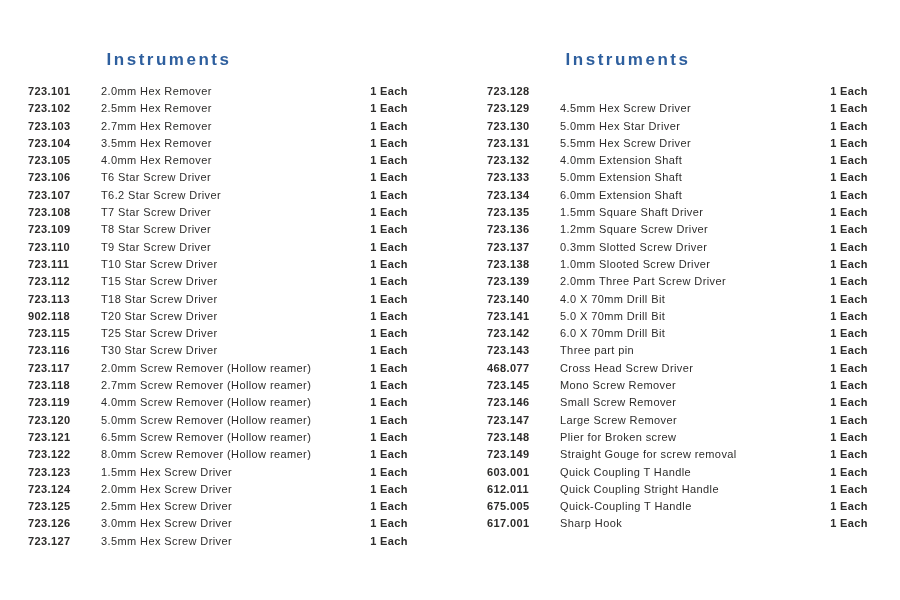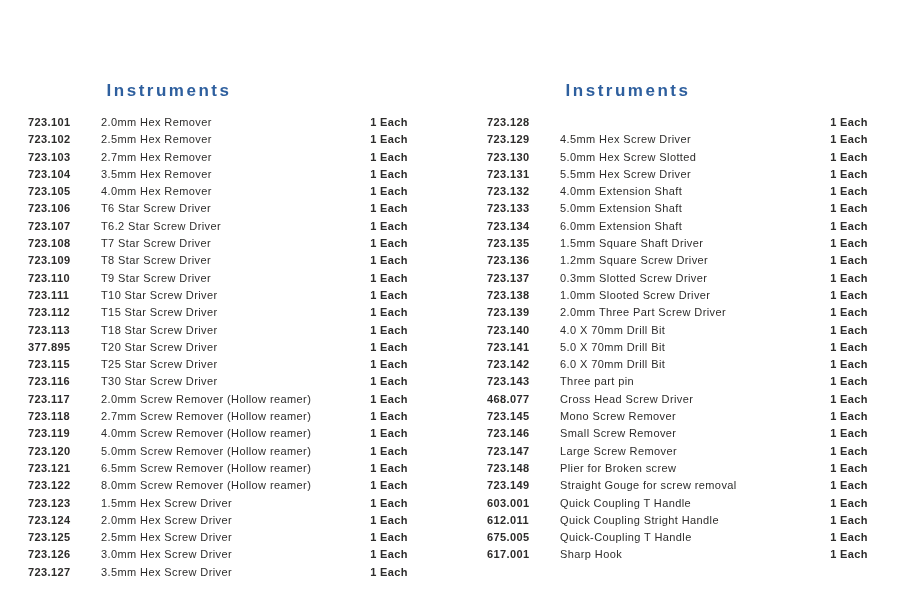--- a/index.html
+++ b/index.html
@@ -12,21 +12,20 @@
     width: 900px;
     height: 600px;
     background: #ffffff;
     font-family: "Liberation Sans", sans-serif;
     color: #2d2c2b;
     overflow: hidden;
   }
   .column {
     position: absolute;
     top: 50px;
-    margin-top: 31px;
   }
   .col-left  { left: 28px;  width: 380px; }
   .col-right { left: 487px; width: 381px; }
   .heading {
     margin: 0 0 13px 0;
     width: 282px;
     text-align: center;
     font-size: 17px;
     font-weight: 700;
     letter-spacing: 2.5px;
@@ -126,21 +125,21 @@
           <span class="code">723.112</span>
           <span class="desc">T15 Star Screw Driver</span>
           <span class="qty">1 Each</span>
         </div>
         <div class="row">
           <span class="code">723.113</span>
           <span class="desc">T18 Star Screw Driver</span>
           <span class="qty">1 Each</span>
         </div>
         <div class="row">
-          <span class="code">377.895</span>
+          <span class="code">902.118</span>
           <span class="desc">T20 Star Screw Driver</span>
           <span class="qty">1 Each</span>
         </div>
         <div class="row">
           <span class="code">723.115</span>
           <span class="desc">T25 Star Screw Driver</span>
           <span class="qty">1 Each</span>
         </div>
         <div class="row">
           <span class="code">723.116</span>
@@ -212,21 +211,21 @@
           <span class="code">723.128</span>
           <span class="qty">1 Each</span>
         </div>
         <div class="row">
           <span class="code">723.129</span>
           <span class="desc">4.5mm Hex Screw Driver</span>
           <span class="qty">1 Each</span>
         </div>
         <div class="row">
           <span class="code">723.130</span>
-          <span class="desc">5.0mm Hex Screw Slotted</span>
+          <span class="desc">5.0mm Hex Star Driver</span>
           <span class="qty">1 Each</span>
         </div>
         <div class="row">
           <span class="code">723.131</span>
           <span class="desc">5.5mm Hex Screw Driver</span>
           <span class="qty">1 Each</span>
         </div>
         <div class="row">
           <span class="code">723.132</span>
           <span class="desc">4.0mm Extension Shaft</span>

